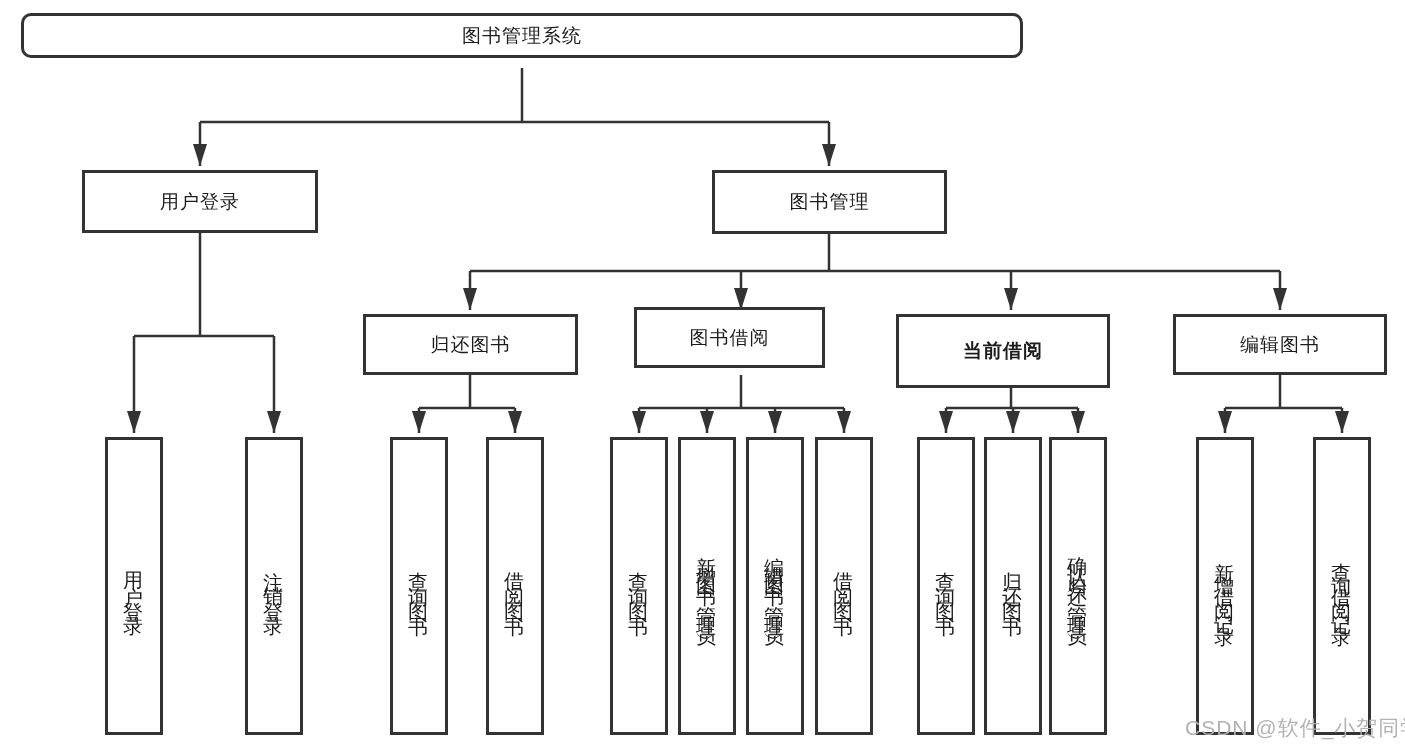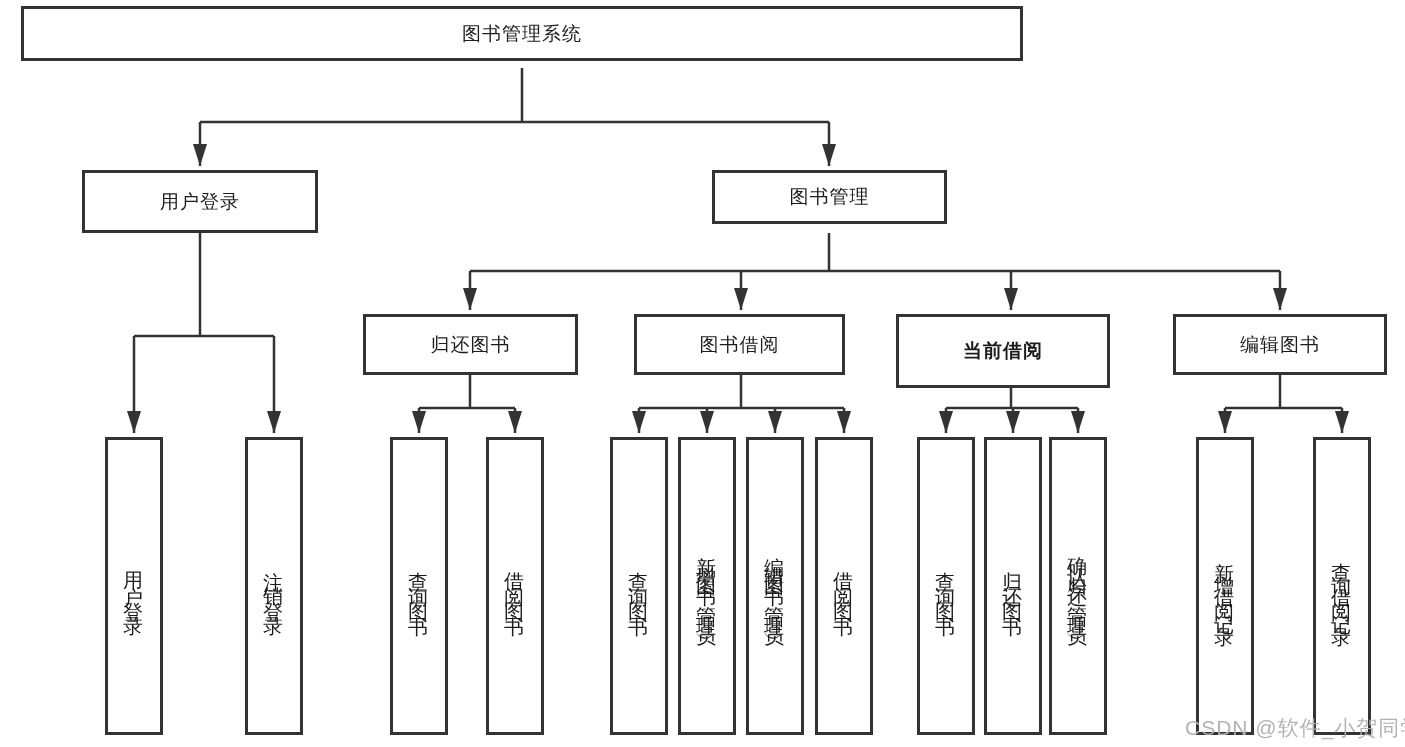--- a/index.html
+++ b/index.html
@@ -24,25 +24,25 @@
   .leaf .vtext{
     writing-mode:vertical-rl;
     text-orientation:mixed;
     white-space:nowrap;
     color:#1c1c1c;
   }
   .ls4{letter-spacing:15px;}
   .ls6{letter-spacing:13px;}
   .ls9{letter-spacing:10px;}
   
-  #node-root{left:21px;top:6px;width:1002px;height:55px;}
+  #node-root{left:21px;top:13px;width:1002px;height:45px;border-radius:10px;}
   #node-user-login{left:82px;top:170px;width:236px;height:63px;}
-  #node-book-management{left:712px;top:170px;width:235px;height:54px;}
+  #node-book-management{left:712px;top:170px;width:235px;height:64px;}
   #node-new-book-recommend{left:363px;top:314px;width:215px;height:61px;}
-  #node-book-borrow{left:634px;top:314px;width:211px;height:61px;}
+  #node-book-borrow{left:634px;top:307px;width:191px;height:61px;}
   #node-current-borrow{left:896px;top:314px;width:214px;height:74px;font-weight:bold;}
   #node-borrow-records{left:1173px;top:314px;width:214px;height:61px;}
   
   #leaf-user-login{left:105px;}
   #leaf-logout{left:245px;}
   #leaf-rec-query{left:390px;}
   #leaf-rec-borrow{left:486px;}
   #leaf-bor-query{left:610px;}
   #leaf-bor-add{left:678px;}
   #leaf-bor-edit{left:746px;}

